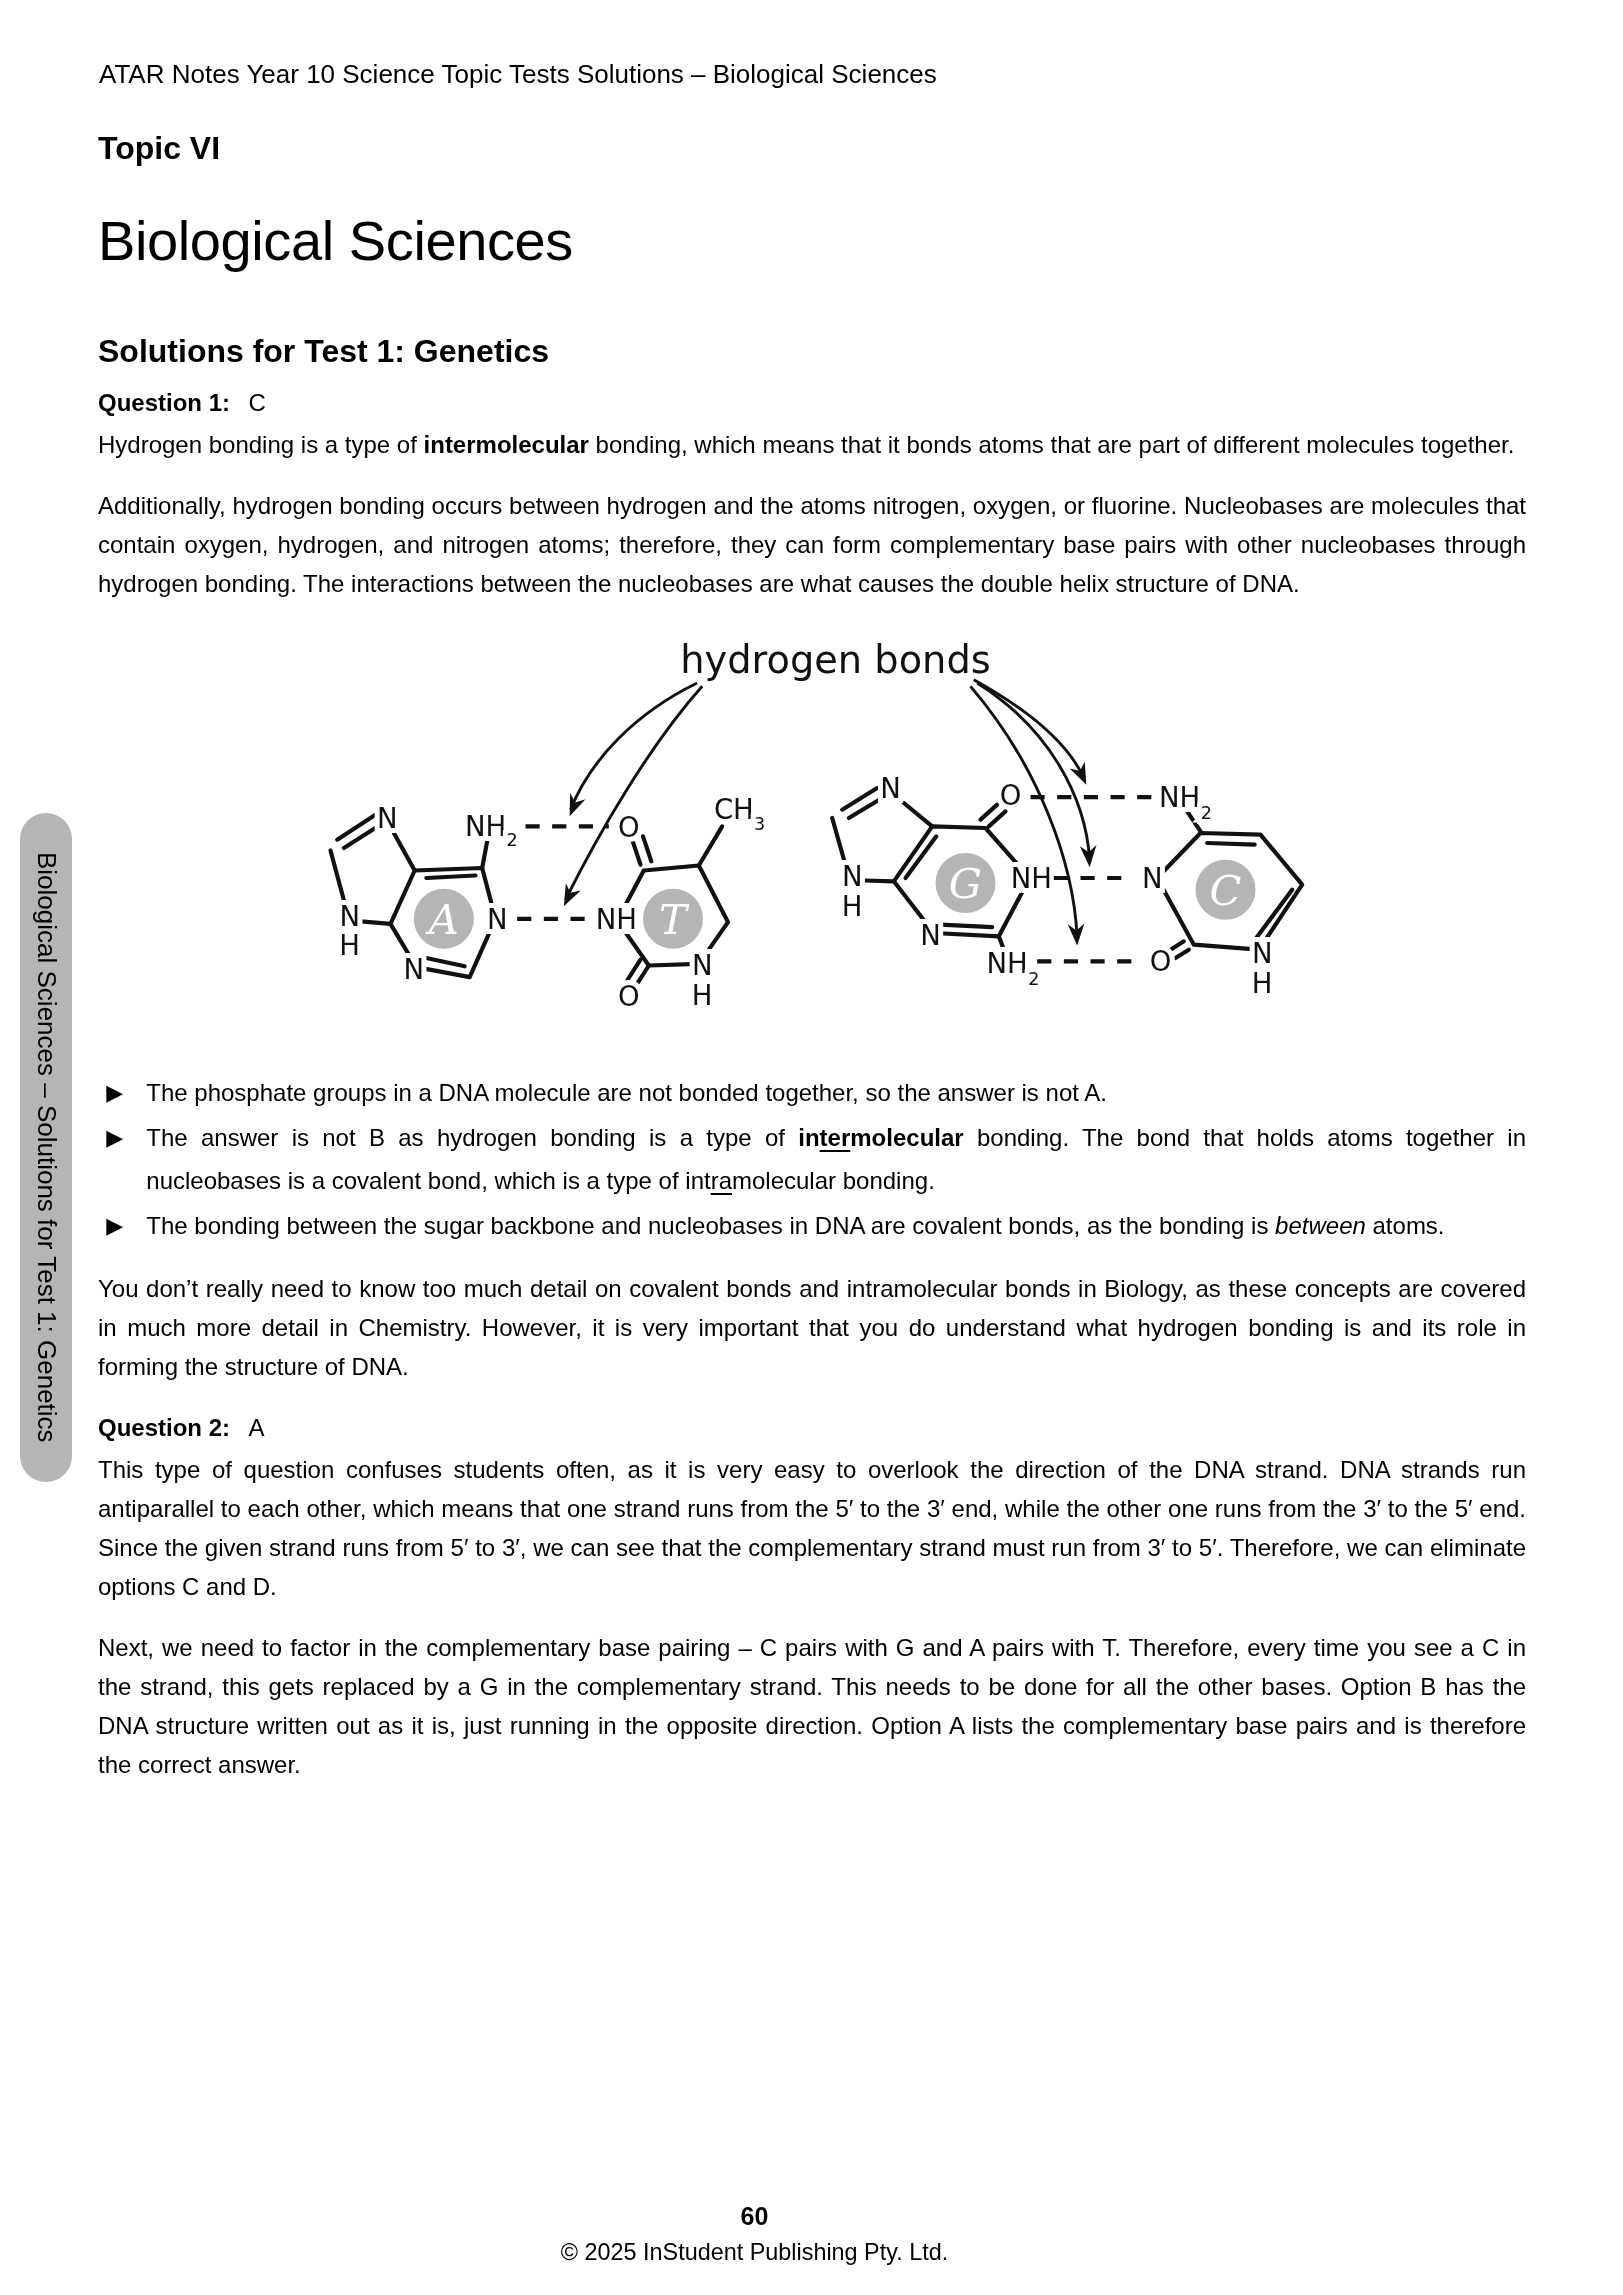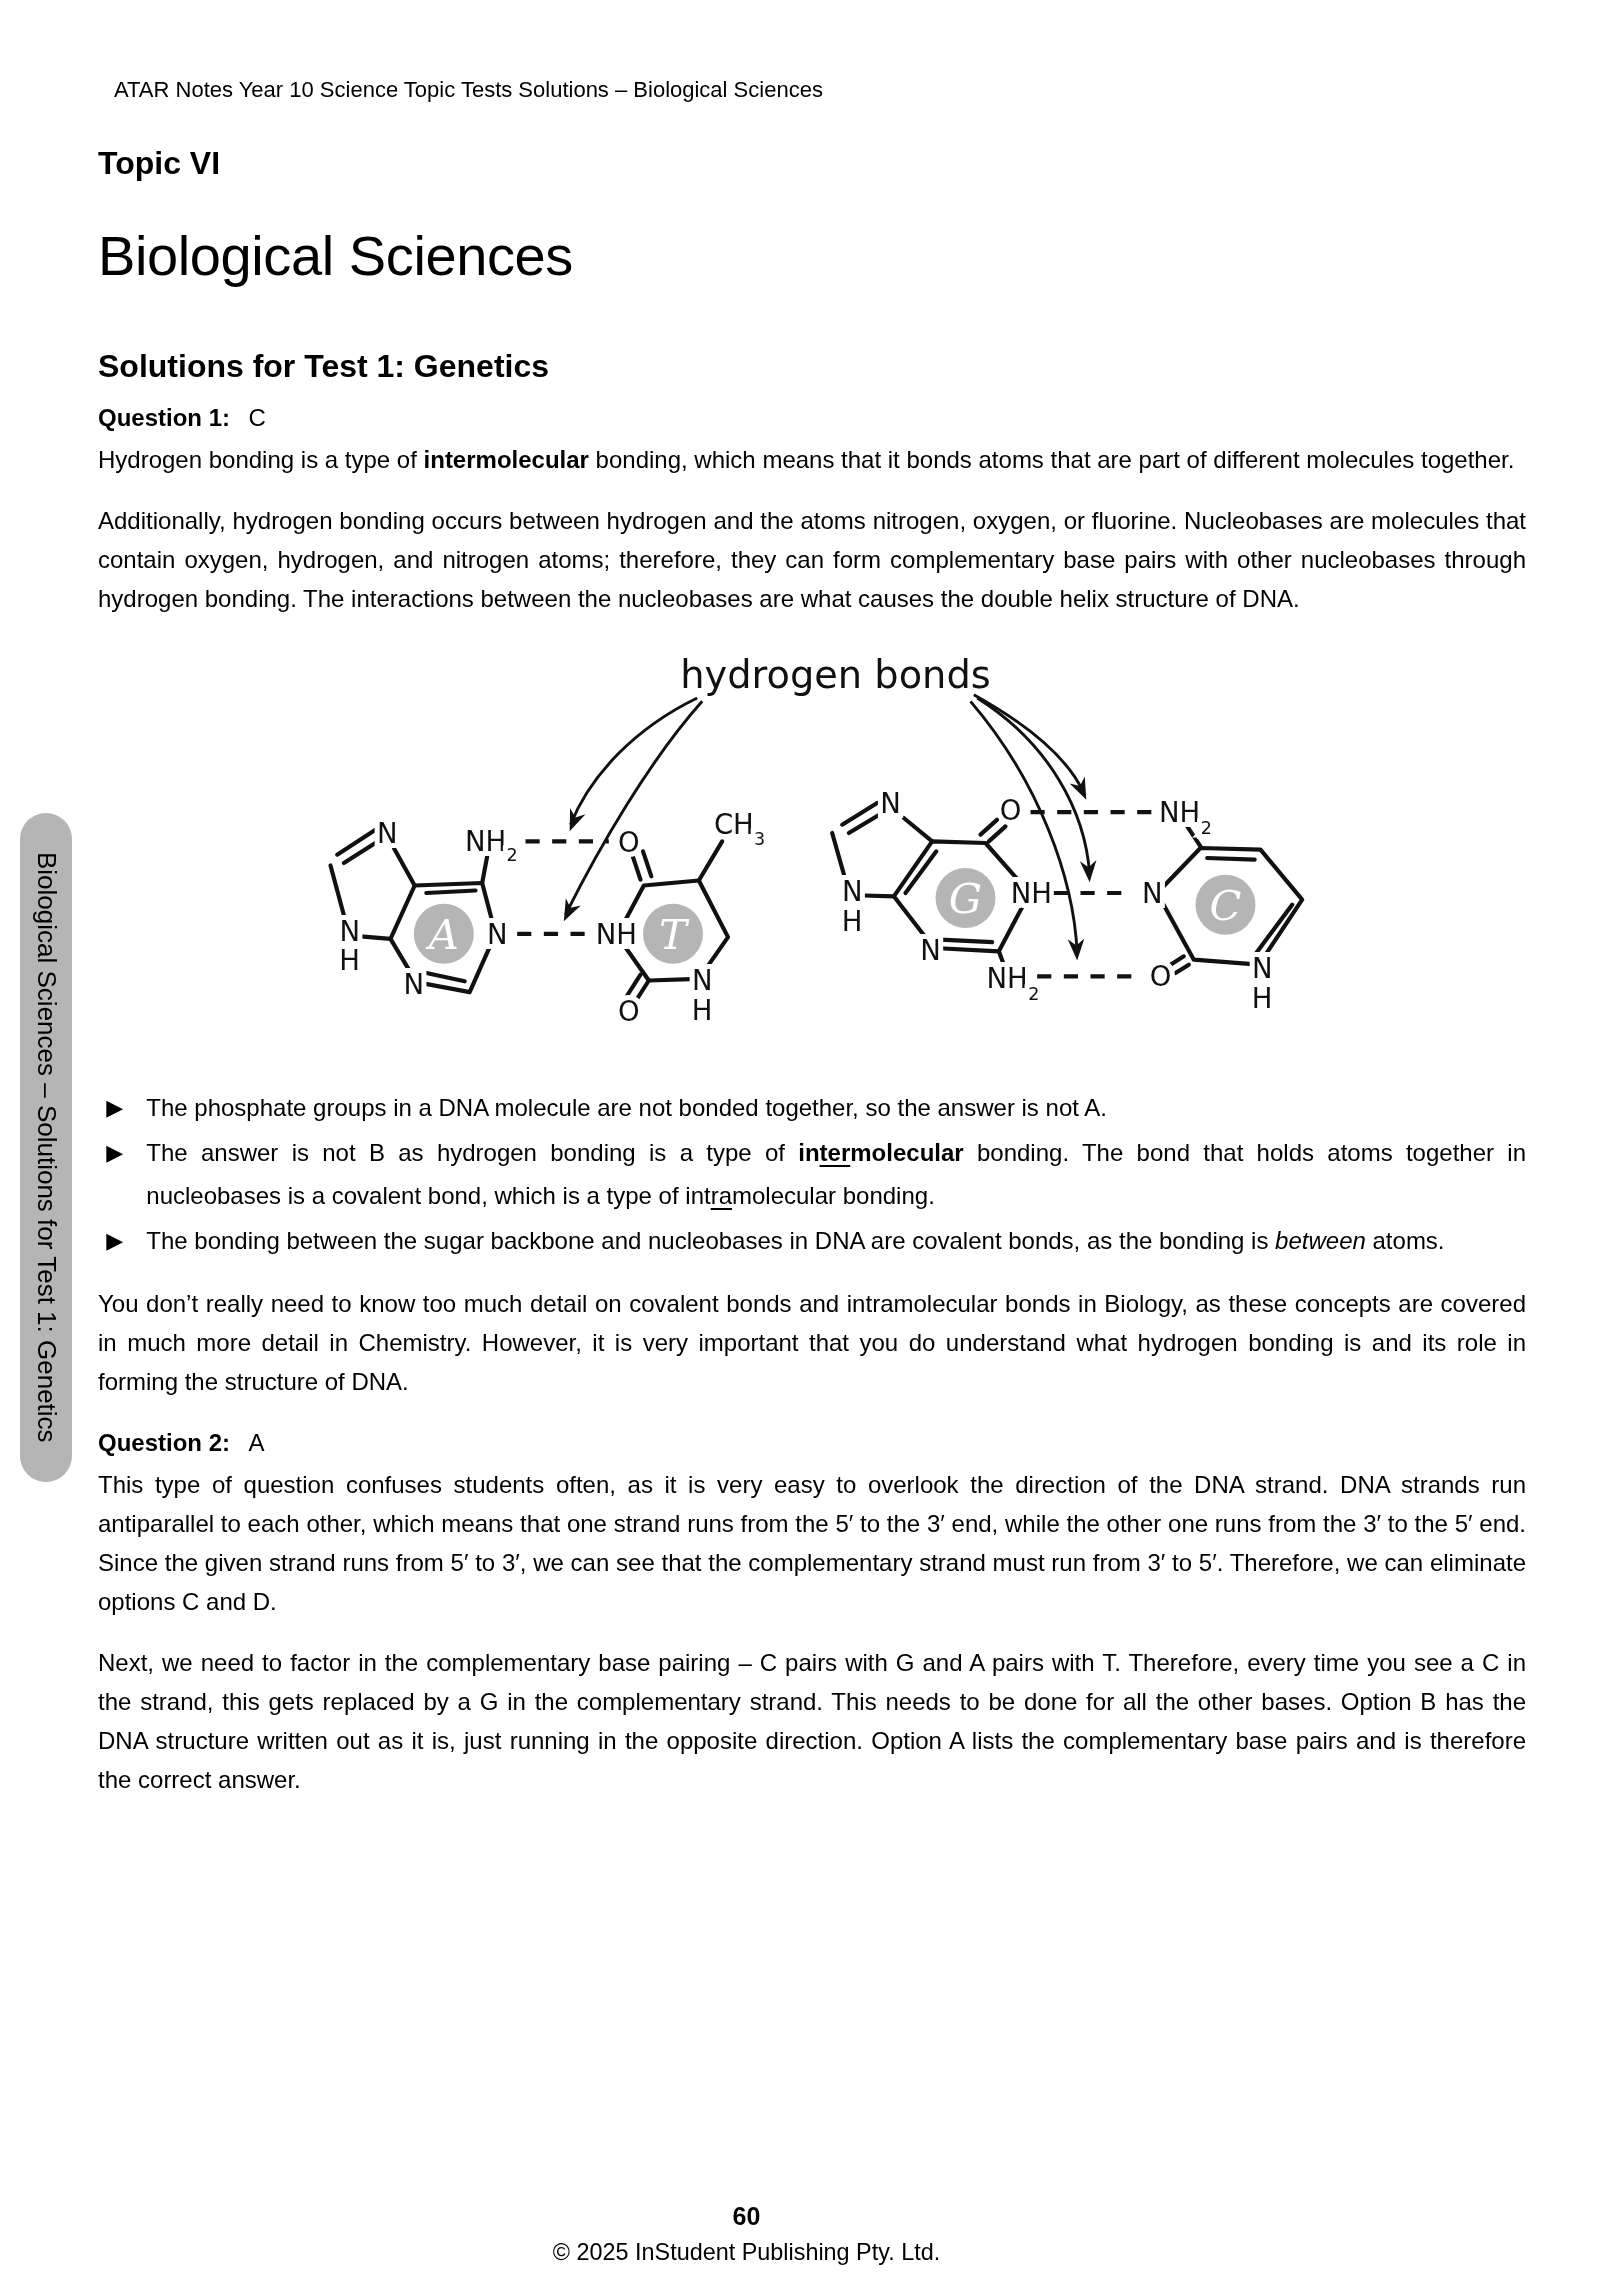--- a/index.html
+++ b/index.html
@@ -7,21 +7,21 @@
     position:relative;
     width:1623px;height:2295px;
     background:#ffffff;
     font-family:"Liberation Sans",sans-serif;
     color:#000;
     overflow:hidden;
   }
   .content{
     position:absolute;left:98px;top:60px;width:1428px;
   }
-  .running-header{font-size:22px;line-height:27.5px;margin:16px;}
+  .running-header{font-size:26px;line-height:27.5px;margin:1px;}
   .topic{font-size:32px;font-weight:bold;margin:43px 0 0 0;line-height:33px;}
   .doc-title{font-size:56px;font-weight:normal;margin:50px 0 0 0;line-height:52px;letter-spacing:-0.4px;}
   .doc-subtitle{font-size:32px;font-weight:bold;margin:66px 0 0 0;line-height:37px;}
   .qline{margin:16px 0 0 0;font-size:24px;line-height:33px;}
   .qlabel{font-weight:bold;}
   .qanswer{margin-left:18.4px;}
   p.body{
     font-size:24px;line-height:39px;text-align:justify;
     margin:22px 0 0 0;
   }
@@ -47,21 +47,21 @@
     background:#b5b5b5;
     border-radius:26px;
   }
   .sidebar-tab .vtext{
     writing-mode:vertical-rl;
     width:52px;height:100%;
     display:flex;align-items:center;justify-content:center;
     font-size:26px;color:#000;
     white-space:nowrap;
   }
-  .footer{position:absolute;left:0;bottom:0;width:1493px;text-align:center;}
+  .footer{position:absolute;left:8px;bottom:0;width:1493px;text-align:center;}
   .page-number{position:absolute;left:0;width:100%;top:0;font-size:25px;font-weight:bold;}
   .footer{height:92px;top:2202px;bottom:auto;}
   .copyright{position:absolute;left:0;width:100%;top:37px;font-size:23.4px;}
   
   svg .bond{stroke:#111;stroke-width:5;fill:none;stroke-linecap:round;stroke-linejoin:round;}
   svg .dash{stroke:#111;stroke-width:5;fill:none;stroke-dasharray:17 15;stroke-linecap:butt;}
   svg .arrow{stroke:#111;stroke-width:3.5;fill:none;}
   svg .head{fill:#111;stroke:none;}
   svg text{font-family:"DejaVu Sans",sans-serif;fill:#111;paint-order:stroke;stroke:#fff;stroke-width:12px;}
   svg .atom{font-size:33px;text-anchor:middle;}

